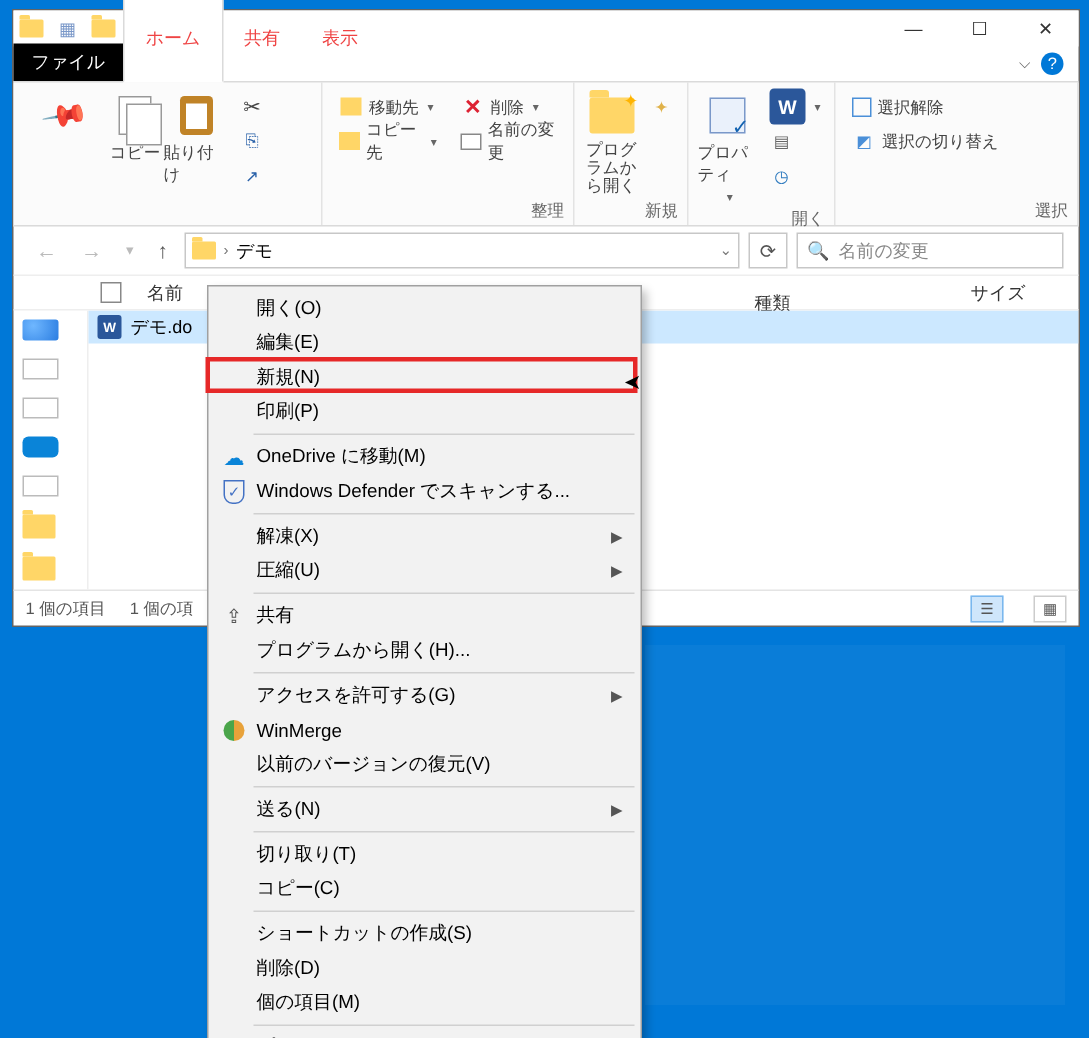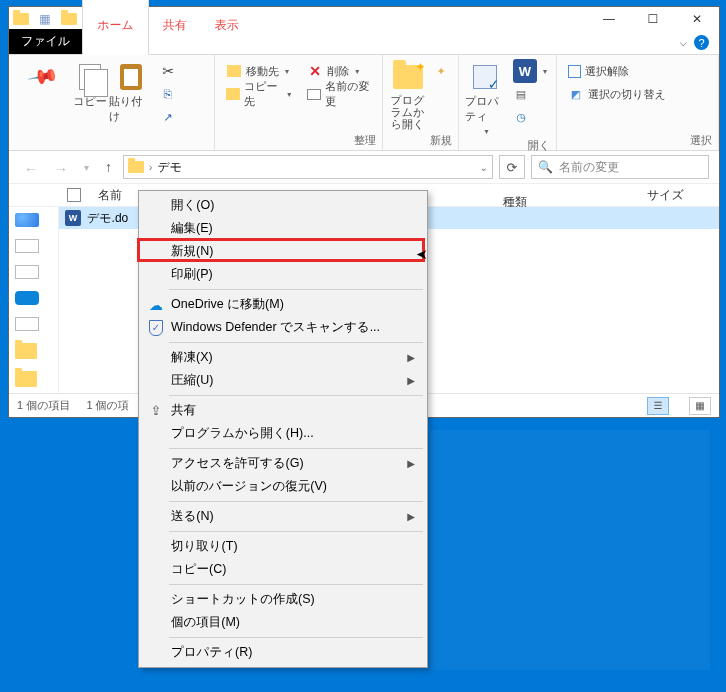--- a/index.html
+++ b/index.html
@@ -362,39 +362,48 @@
     </div>
   <div class="row">
       <span>プログラムから開く(H)...</span>
     </div>
   <div class="sep"></div>
   <div class="row">
       <span>アクセスを許可する(G)</span>
       <span class="ar">▶</span>
     </div>
   <div class="row">
+      <span class="ic">
+        <span class="wm"></span>
+      </span>
+      <span>WinMerge</span>
+    </div>
+  <div class="row">
       <span>以前のバージョンの復元(V)</span>
     </div>
   <div class="sep"></div>
   <div class="row">
       <span>送る(N)</span>
       <span class="ar">▶</span>
     </div>
   <div class="sep"></div>
   <div class="row">
       <span>切り取り(T)</span>
     </div>
   <div class="row">
       <span>コピー(C)</span>
     </div>
   <div class="sep"></div>
   <div class="row">
       <span>ショートカットの作成(S)</span>
     </div>
   <div class="row">
+      <span>削除(D)</span>
+    </div>
+  <div class="row">
       <span>個の項目(M)</span>
     </div>
   <div class="sep"></div>
   <div class="row">
       <span>プロパティ(R)</span>
     </div>
 
   <div class="hl" style="left:-2px; top:47px; width:288px; height:24px;"></div>
 </div>
 

